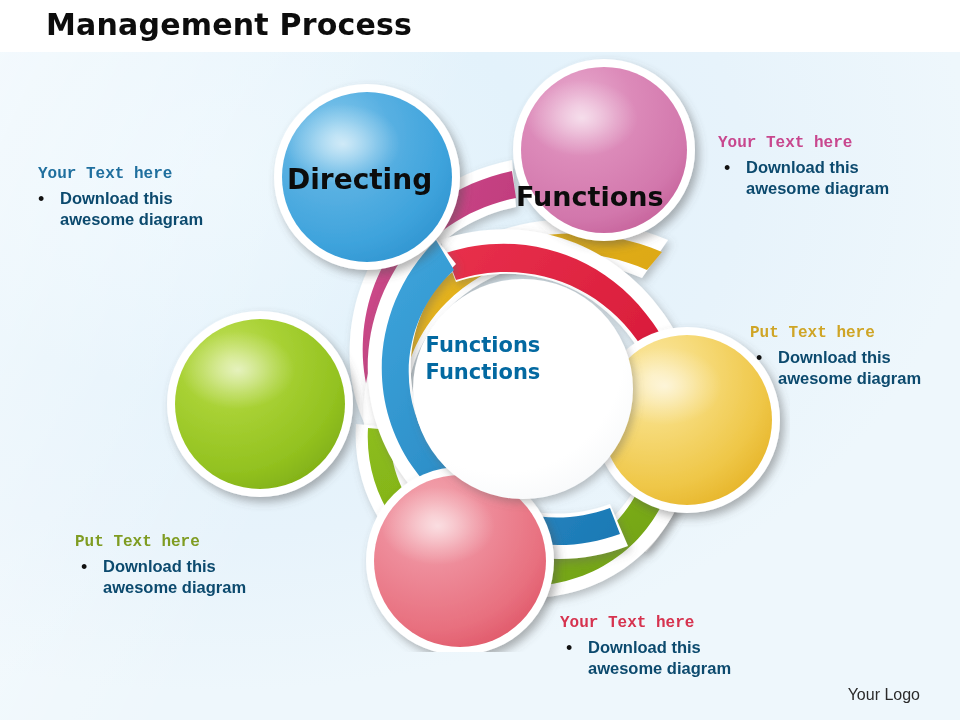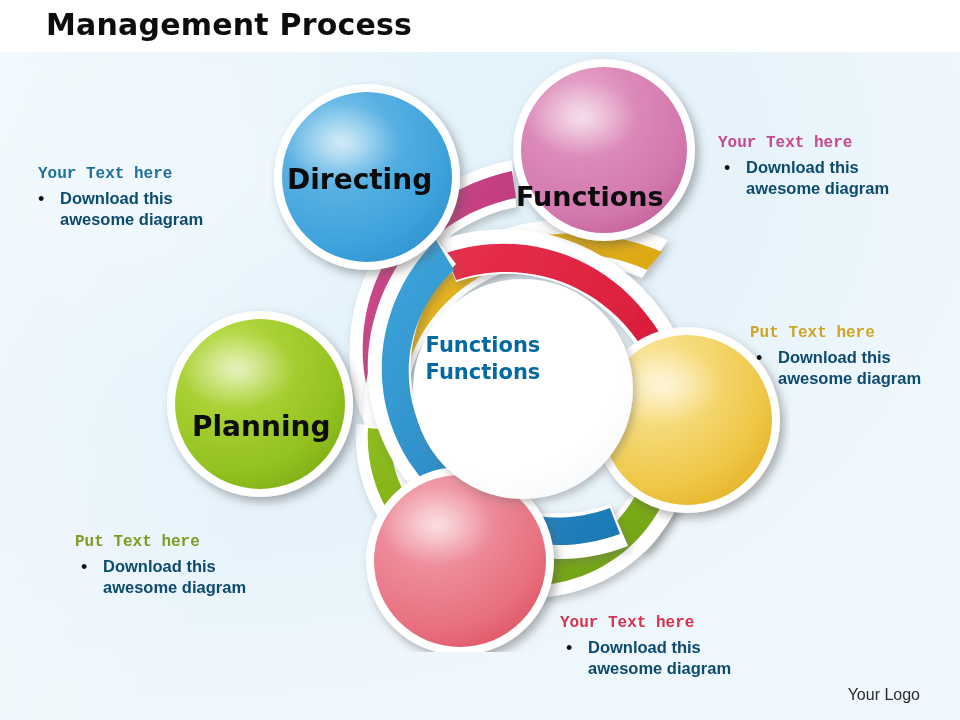--- a/index.html
+++ b/index.html
@@ -357,21 +357,20 @@
       </g>
 
       <g filter="url(#softShadow)">
         <circle cx="363" cy="357" r="110" fill="url(#gWhite)"></circle>
       </g>
     </svg>
   </div>
 
   <div class="petal-label" id="label-directing">Directing</div>
   <div class="petal-label" id="label-organizing">Functions</div>
-  <div class="petal-label" id="label-planning">Planning</div>
 
   <div id="center-text">
     <div>Functions</div>
     <div>Functions</div>
   </div>
 
   <div class="callout" id="callout-directing">
     <div class="co-head" style="color:#1f6f9e">Your Text here</div>
     <div class="co-body">
       <div class="co-bullet">•</div>

